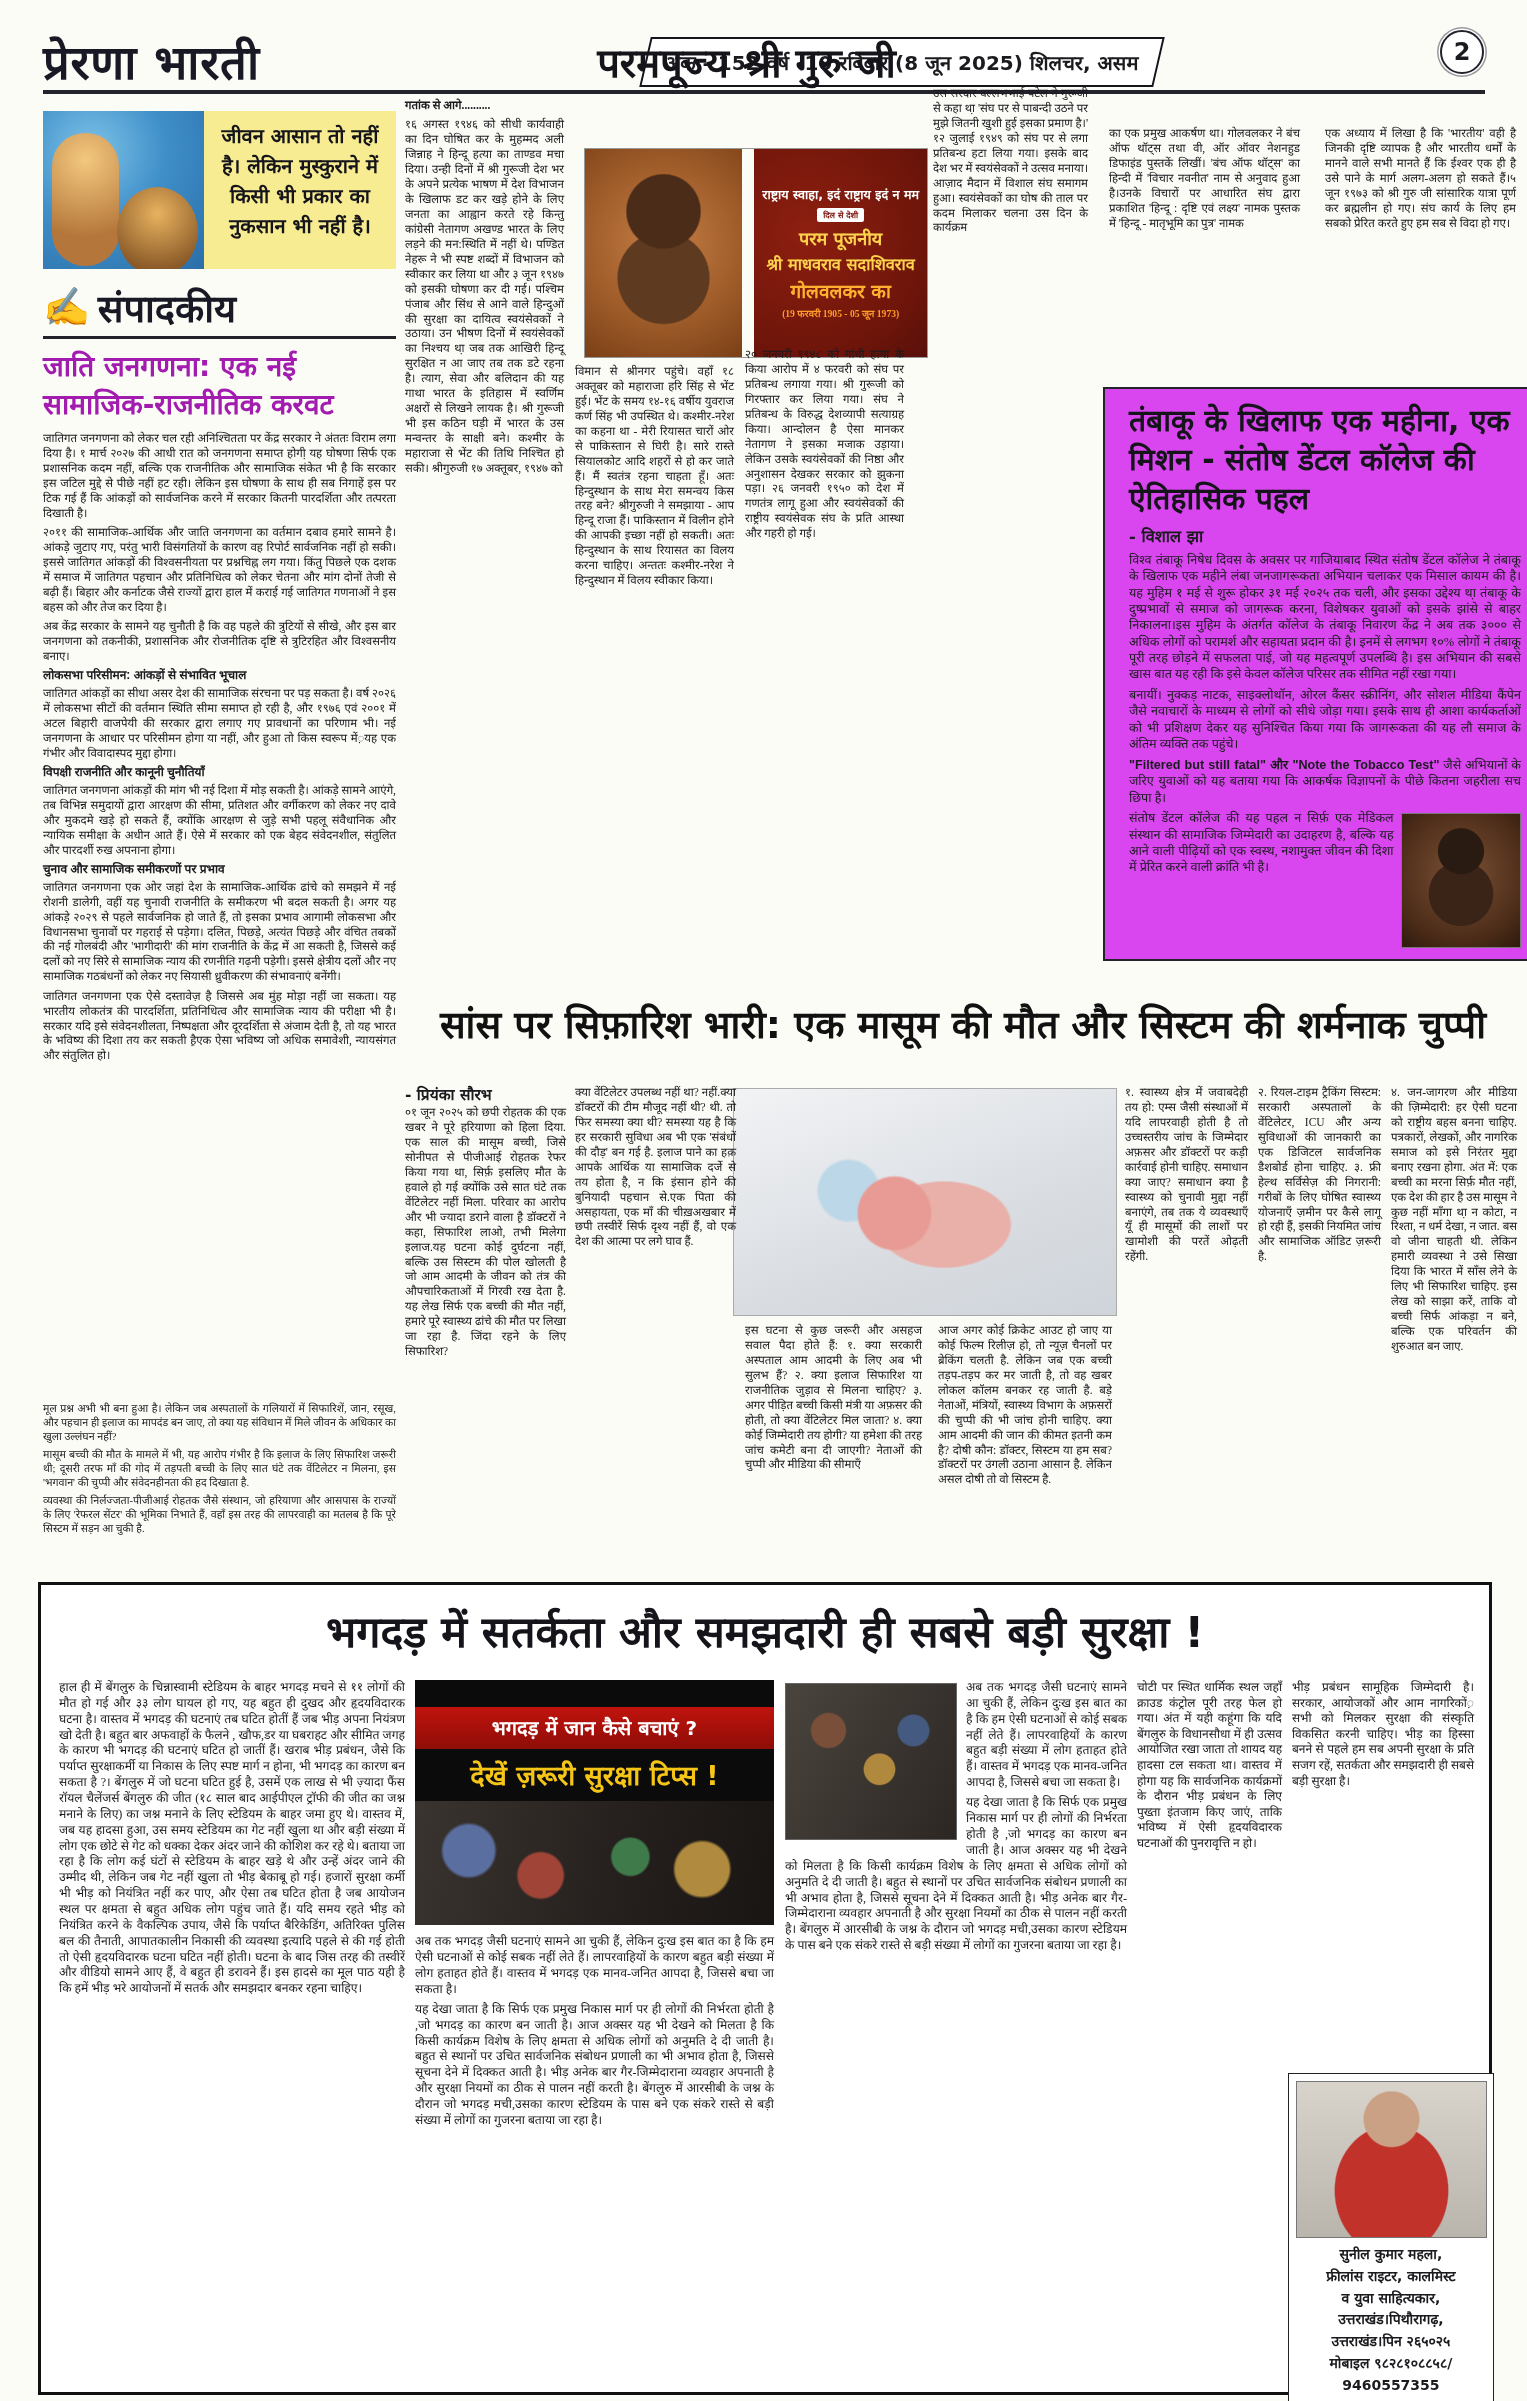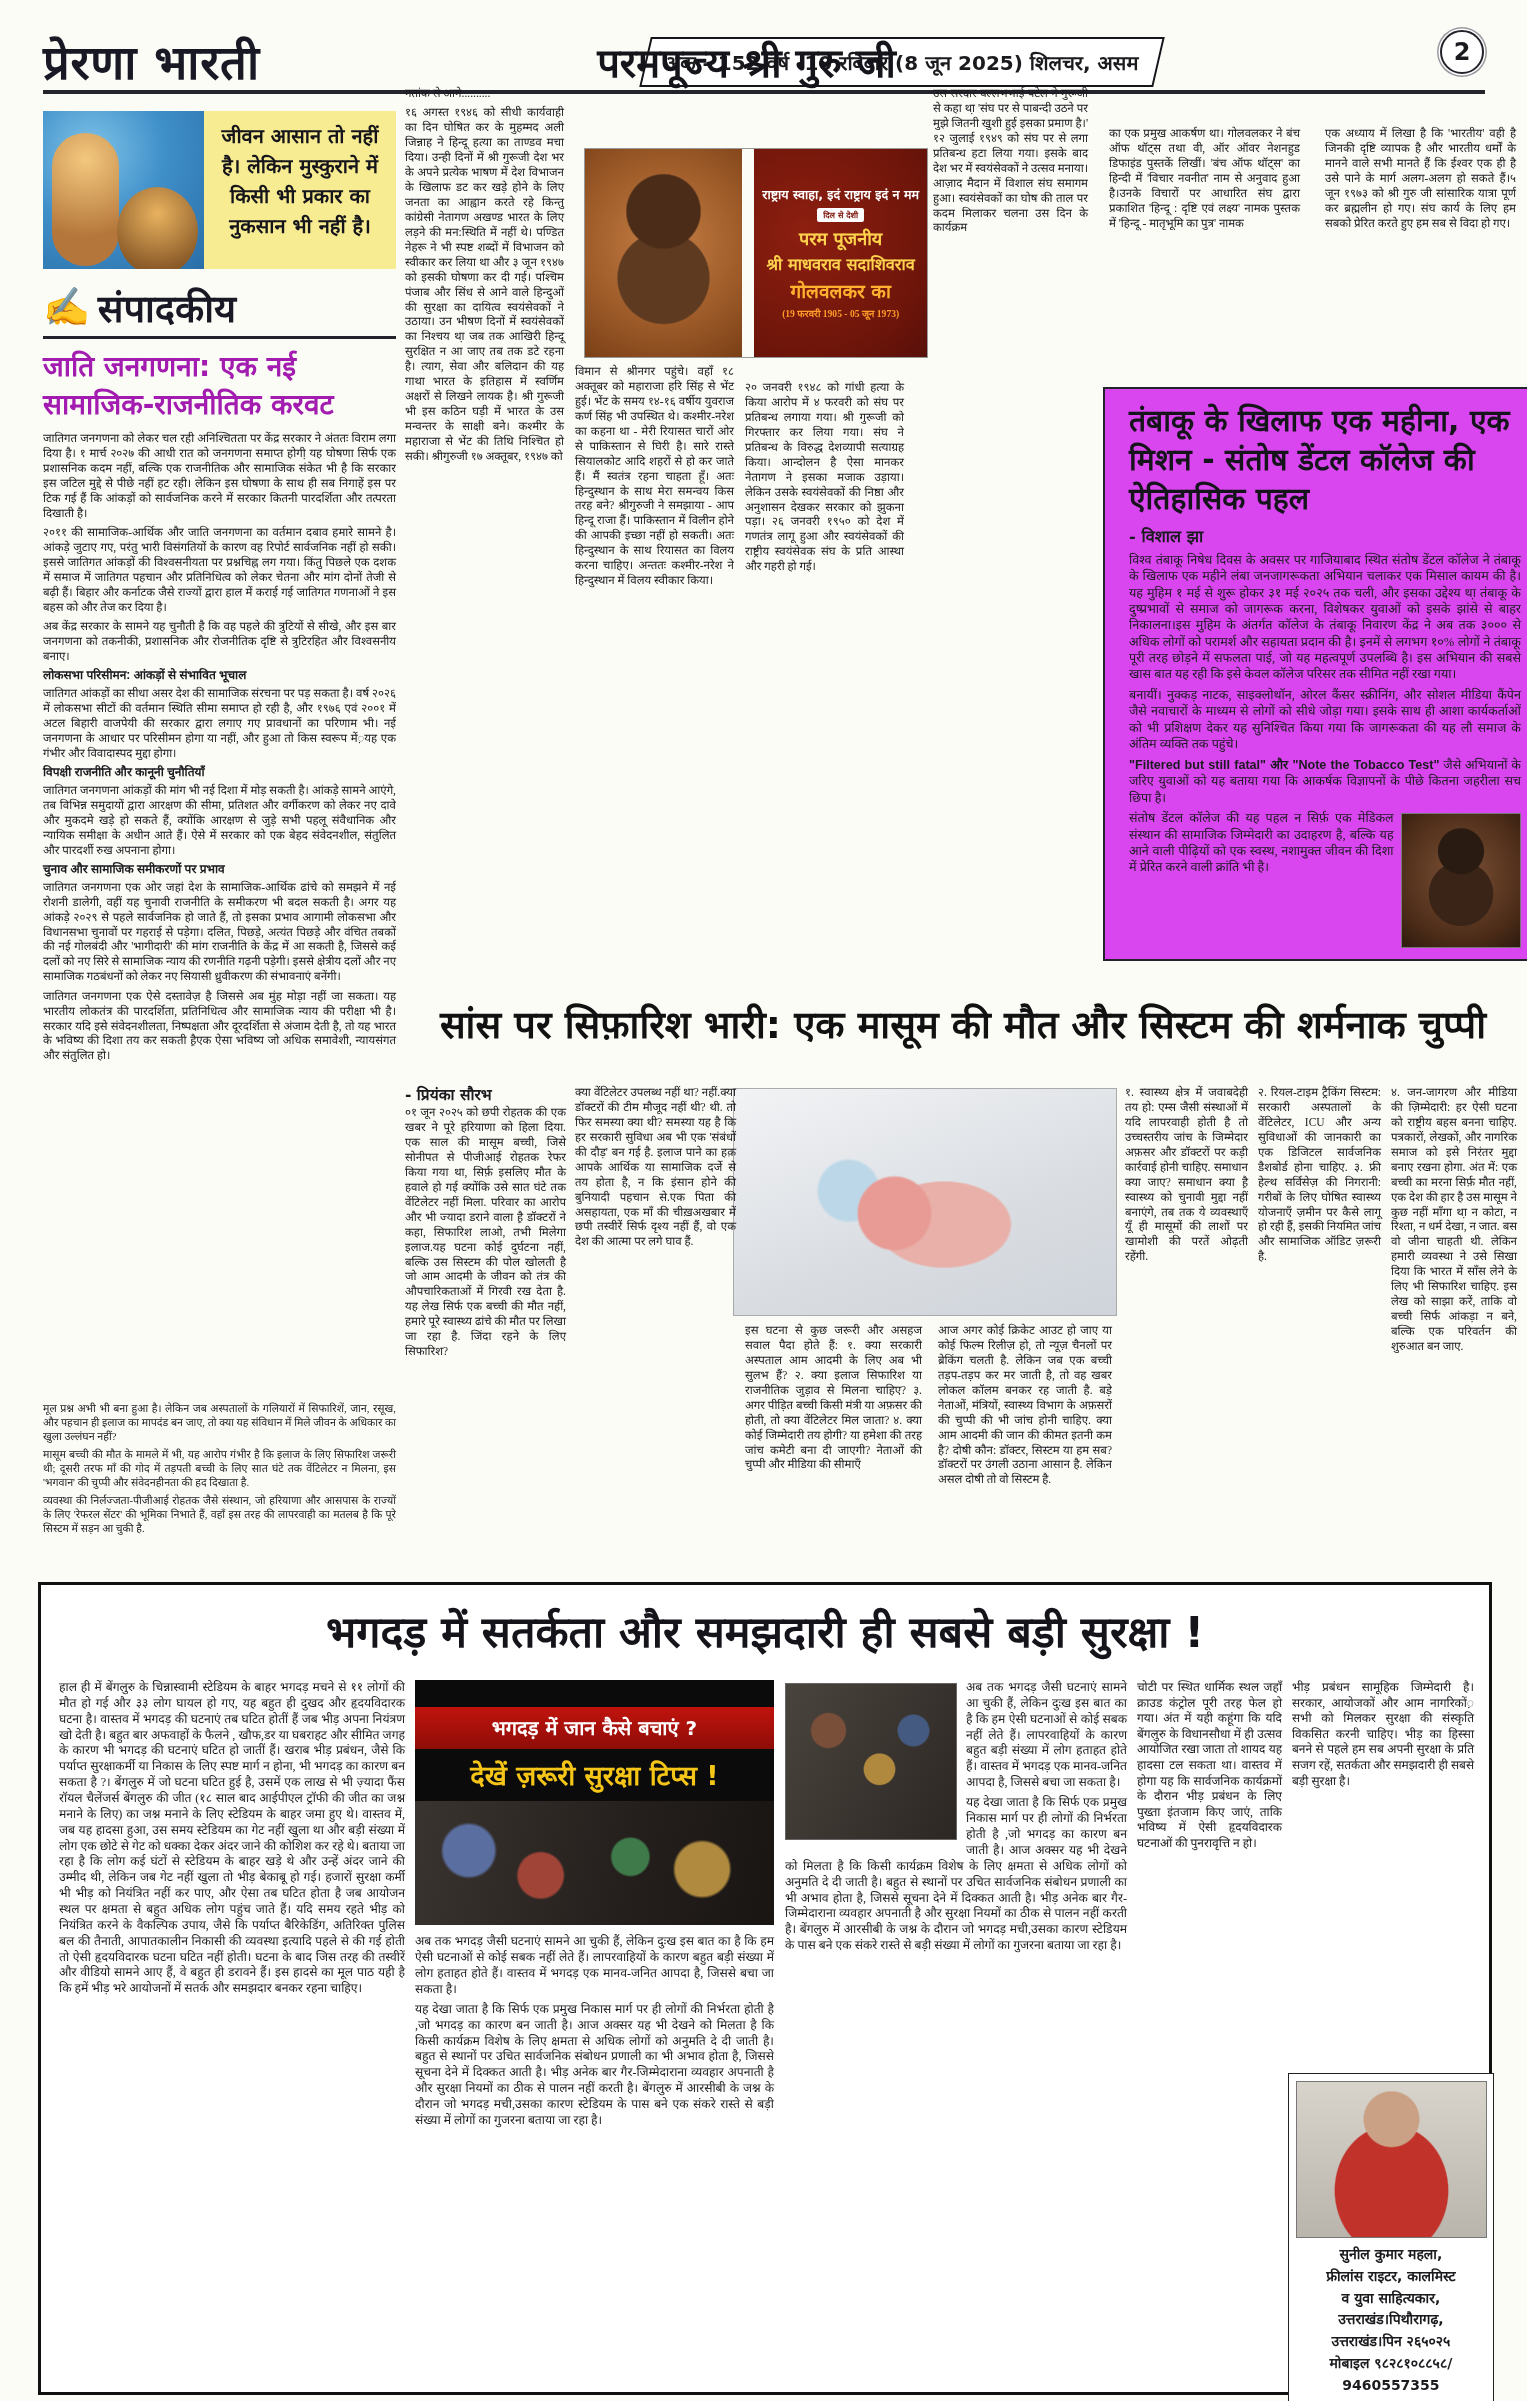--- a/index.html
+++ b/index.html
@@ -138,27 +138,27 @@
       <div class="l1">राष्ट्राय स्वाहा, इदं राष्ट्राय इदं न मम</div>
       <div class="logo">दिल से देशी</div>
       <div class="l2">परम पूजनीय</div>
       <div class="l3">श्री माधवराव सदाशिवराव</div>
       <div class="l4">गोलवलकर का</div>
       <div class="l5">(19 फरवरी 1905 - 05 जून 1973)</div>
     </div>
   </div>
 
   <div class="abs gcol t" style="left:405px;top:86px;height:898px;">
-    <p style="font-weight:normal;">गतांक से आगे..........</p>
+    <p style="font-weight:bold;margin-top:12px;">गतांक से आगे..........</p>
     <p>१६ अगस्त १९४६ को सीधी कार्यवाही का दिन घोषित कर के मुहम्मद अली जिन्नाह ने हिन्दू हत्या का ताण्डव मचा दिया। उन्ही दिनों में श्री गुरूजी देश भर के अपने प्रत्येक भाषण में देश विभाजन के खिलाफ डट कर खड़े होने के लिए जनता का आह्वान करते रहे किन्तु कांग्रेसी नेतागण अखण्ड भारत के लिए लड़ने की मन:स्थिति में नहीं थे। पण्डित नेहरू ने भी स्पष्ट शब्दों में विभाजन को स्वीकार कर लिया था और ३ जून १९४७ को इसकी घोषणा कर दी गई। पश्चिम पंजाब और सिंध से आने वाले हिन्दुओं की सुरक्षा का दायित्व स्वयंसेवकों ने उठाया। उन भीषण दिनों में स्वयंसेवकों का निश्चय था़ जब तक आखिरी हिन्दू सुरक्षित न आ जाए तब तक डटे रहना है। त्याग, सेवा और बलिदान की यह गाथा भारत के इतिहास में स्वर्णिम अक्षरों से लिखने लायक है। श्री गुरूजी भी इस कठिन घड़ी में भारत के उस मन्वन्तर के साक्षी बने। कश्मीर के महाराजा से भेंट की तिथि निश्चित हो सकी। श्रीगुरुजी १७ अक्तूबर, १९४७ को</p>
   </div>
   <div class="abs gcol t" style="left:575px;top:364px;height:621px;">
     <p>विमान से श्रीनगर पहुंचे। वहाँ १८ अक्तूबर को महाराजा हरि सिंह से भेंट हुई। भेंट के समय १४-१६ वर्षीय युवराज कर्ण सिंह भी उपस्थित थे। कश्मीर-नरेश का कहना था - मेरी रियासत चारों ओर से पाकिस्तान से घिरी है। सारे रास्ते सियालकोट आदि शहरों से हो कर जाते हैं। मैं स्वतंत्र रहना चाहता हूँ। अतः हिन्दुस्थान के साथ मेरा समन्वय किस तरह बने? श्रीगुरुजी ने समझाया - आप हिन्दू राजा हैं। पाकिस्तान में विलीन होने की आपकी इच्छा नहीं हो सकती। अतः हिन्दुस्थान के साथ रियासत का विलय करना चाहिए। अन्ततः कश्मीर-नरेश ने हिन्दुस्थान में विलय स्वीकार किया।</p>
   </div>
-  <div class="abs gcol t" style="left:745px;top:380px;height:621px;">
+  <div class="abs gcol t" style="left:745px;top:347px;height:621px;">
     <p>२० जनवरी १९४८ को गांधी हत्या के किया आरोप में ४ फरवरी को संघ पर प्रतिबन्ध लगाया गया। श्री गुरूजी को गिरफ्तार कर लिया गया। संघ ने प्रतिबन्ध के विरुद्ध देशव्यापी सत्याग्रह किया। आन्दोलन है ऐसा मानकर नेतागण ने इसका मजाक उड़ाया। लेकिन उसके स्वयंसेवकों की निष्ठा और अनुशासन देखकर सरकार को झुकना पड़ा। २६ जनवरी १९५० को देश में गणतंत्र लागू हुआ और स्वयंसेवकों की राष्ट्रीय स्वयंसेवक संघ के प्रति आस्था और गहरी हो गई।</p>
   </div>
   <div class="abs gcol t" style="left:933px;top:86px;width:155px;height:898px;">
     <p>उस सरदार वल्लभभाई पटेल ने गुरूजी से कहा था़ 'संघ पर से पाबन्दी उठने पर मुझे जितनी खुशी हुई इसका प्रमाण है।' १२ जुलाई १९४९ को संघ पर से लगा प्रतिबन्ध हटा लिया गया। इसके बाद देश भर में स्वयंसेवकों ने उत्सव मनाया। आज़ाद मैदान में विशाल संघ समागम हुआ। स्वयंसेवकों का घोष की ताल पर कदम मिलाकर चलना उस दिन के कार्यक्रम</p>
   </div>
   <div class="abs t" style="left:1109px;top:126px;width:191px;height:251px;">
     <p>का एक प्रमुख आकर्षण था। गोलवलकर ने बंच ऑफ थॉट्स तथा वी, ऑर ऑवर नेशनहुड डिफाइंड पुस्तकें लिखीं। 'बंच ऑफ थॉट्स' का हिन्दी में 'विचार नवनीत' नाम से अनुवाद हुआ है।उनके विचारों पर आधारित संघ द्वारा प्रकाशित 'हिन्दू : दृष्टि एवं लक्ष्य' नामक पुस्तक में 'हिन्दू - मातृभूमि का पुत्र' नामक</p>
   </div>
   <div class="abs t" style="left:1325px;top:126px;width:191px;height:251px;">
     <p>एक अध्याय में लिखा है कि 'भारतीय' वही है जिनकी दृष्टि व्यापक है और भारतीय धर्मों के मानने वाले सभी मानते हैं कि ईश्वर एक ही है उसे पाने के मार्ग अलग-अलग हो सकते हैं।५ जून १९७३ को श्री गुरु जी सांसारिक यात्रा पूर्ण कर ब्रह्मलीन हो गए। संघ कार्य के लिए हम सबको प्रेरित करते हुए हम सब से विदा हो गए।</p>

